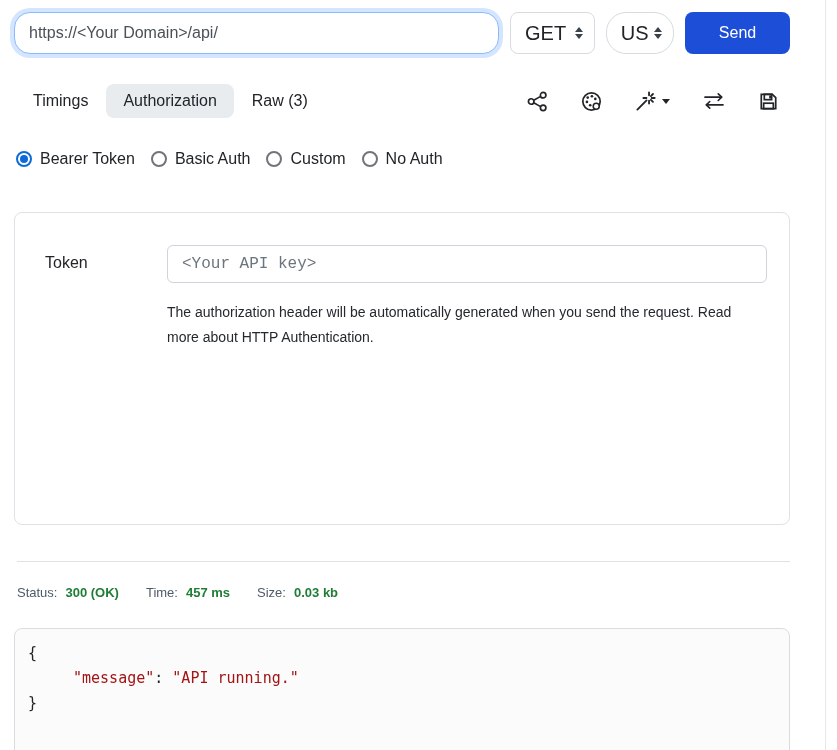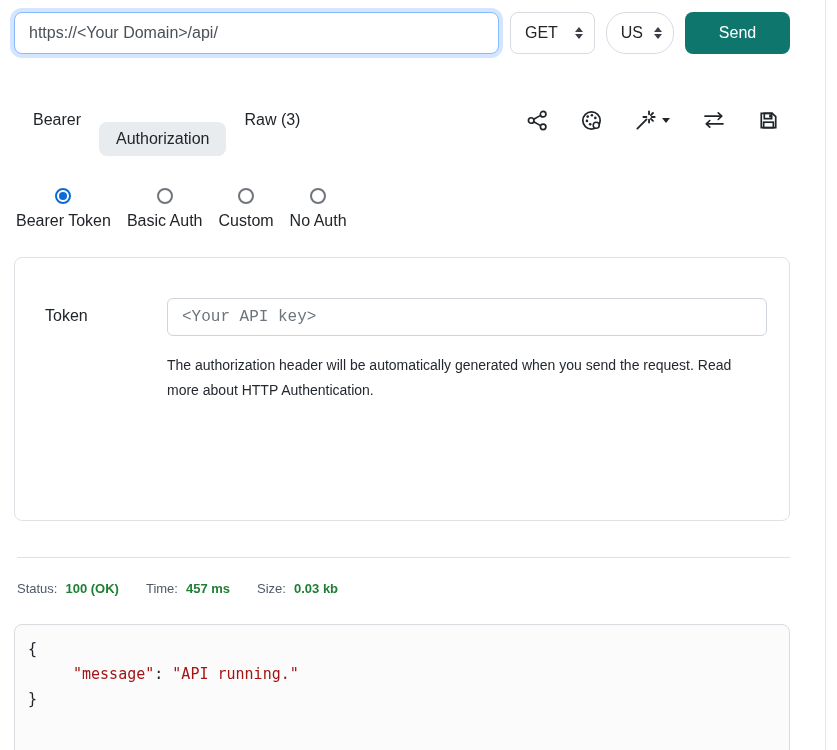--- a/index.html
+++ b/index.html
@@ -7,63 +7,63 @@
   body {
     width: 837px; height: 750px; overflow: hidden; position: relative;
     font-family: "Liberation Sans", sans-serif; color: #212529;
   }
   .v-divider { position: absolute; left: 825px; top: 0; bottom: 0; width: 1px; background: #e7e7e7; }
   .content { padding: 12px 47px 0 14px; }
 
   
   .request-row { display: flex; gap: 11px; align-items: stretch; }
   .url-input {
-    flex: 0 0 485px; height: 42px; border: 1px solid #8bb9fe; border-radius: 8px;
+    flex: 0 0 485px; height: 42px; border: 1px solid #8bb9fe; border-radius: 16px;
     box-shadow: 0 0 0 4px rgba(13,110,253,.18); padding: 0 14px;
     font-family: "Liberation Sans", sans-serif; font-size: 16px; color: #495057; outline: none;
   }
   .select-box {
     height: 42px; border: 1px solid #d8dbdf; border-radius: 8px; background: #fff;
     display: flex; align-items: center; justify-content: space-between;
-    padding: 0 11px 0 14px; font-size: 16px; color: #212529; cursor: pointer;
+    padding: 0 11px 0 14px; font-size: 20px; color: #212529; cursor: pointer;
   }
   .select-method { width: 87px; }
   .select-region { width: 70px; border-radius: 20px; }
   .updown { display: flex; flex-direction: column; gap: 2px; align-items: center; }
   .updown i { display: block; width: 0; height: 0; border-left: 4px solid transparent; border-right: 4px solid transparent; }
   .updown .up { border-bottom: 5px solid #3a4149; }
   .updown .down { border-top: 5px solid #3a4149; }
   .send-btn {
-    width: 109px; height: 42px; border: none; border-radius: 8px; background: #0f766e;
+    width: 109px; height: 42px; border: none; border-radius: 8px; background: #1d4ed8;
     color: #fff; font-family: "Liberation Sans", sans-serif; font-size: 16px; cursor: pointer;
   }
 
   
   .tabs-row { display: flex; align-items: center; gap: 1px; margin-top: 30px; margin-left: 2px; }
   .tab { padding: 8px 17px; font-size: 16px; border-radius: 8px; cursor: pointer; white-space: nowrap; }
-  .tab.active { background: #e9ecef; margin-top: 38px; }
+  .tab.active { background: #e9ecef; }
   .toolbar { margin-left: auto; display: flex; align-items: center; gap: 33px; padding-right: 11px; }
   .tool-btn { display: flex; align-items: center; cursor: pointer; background: none; border: none; padding: 0; }
   .tool-btn svg { display: block; }
   .caret-down { width: 0; height: 0; border-left: 4.5px solid transparent; border-right: 4.5px solid transparent; border-top: 5.5px solid #212529; margin-left: 6px; }
 
   
   .auth-types { display: flex; align-items: center; gap: 16px; margin-top: 32px; margin-left: 2px; }
-  .radio-opt { display: flex; align-items: center; gap: 8px; font-size: 16px; cursor: pointer; flex-direction: column; }
+  .radio-opt { display: flex; align-items: center; gap: 8px; font-size: 16px; cursor: pointer; }
   .radio { width: 16px; height: 16px; border-radius: 50%; border: 2px solid #70757c; background: #fff; position: relative; flex: 0 0 16px; }
   .radio.checked { border-color: #0d6bd8; }
   .radio.checked::after {
     content: ""; position: absolute; left: 50%; top: 50%; width: 8px; height: 8px;
     transform: translate(-50%,-50%); border-radius: 50%; background: #0d6bd8;
   }
 
   
   .auth-panel {
-    margin-top: 27px; height: 264px; border: 1px solid #dee2e6; border-radius: 8px;
-    padding: 40px 22px 0 30px;
+    margin-top: 44px; height: 313px; border: 1px solid #dee2e6; border-radius: 8px;
+    padding: 32px 22px 0 30px;
   }
   .token-row { display: flex; }
   .token-label { width: 122px; flex: 0 0 122px; font-size: 16px; padding-top: 9px; }
   .token-input {
     flex: 1; height: 38px; border: 1px solid #ced4da; border-radius: 6px; padding: 0 14px;
     font-family: Liberation Mono, monospace; font-size: 16px; color: #212529; outline: none;
   }
   .token-input::placeholder { color: #6c757d; opacity: 1; }
   .help-text { margin-left: 122px; margin-top: 17px; font-size: 14px; line-height: 25px; color: #24292f; max-width: 600px; }
 
@@ -111,21 +111,21 @@
       <span>US</span>
       <span class="updown">
           <i class="up"></i>
           <i class="down"></i>
         </span>
     </div>
     <button class="send-btn">Send</button>
   </div>
 
   <div class="tabs-row">
-    <div class="tab">Bearer</div>
+    <div class="tab">Timings</div>
     <div class="tab active">Authorization</div>
     <div class="tab">Raw (3)</div>
 
     <div class="toolbar">
       <button class="tool-btn">
         <span>
           <svg width="21" height="21" viewBox="0 0 16 16" fill="none" stroke="#212529" stroke-width="1.3">
             <circle cx="3.2" cy="8" r="2.1"></circle>
               <circle cx="12.3" cy="3.2" r="2.1"></circle>
               <circle cx="12.3" cy="12.8" r="2.1"></circle>
@@ -208,21 +208,21 @@
       <div class="token-label">Token</div>
       <input class="token-input" type="text" placeholder="&lt;Your API key&gt;" style="">
     </div>
     <div class="help-text">The authorization header will be automatically generated when you send the request. Read more about HTTP Authentication.</div>
   </div>
 
   <hr class="hr">
 
   <div class="status-row">
     <span class="lbl">Status:</span>
-    <span class="val">100 (OK)</span>
+    <span class="val">300 (OK)</span>
     <span class="lbl">Time:</span>
     <span class="val">457 ms</span>
     <span class="lbl">Size:</span>
     <span class="val">0.03 kb</span>
   </div>
 
 
   <div class="code-block">
     <pre><span class="code-line">{</span><span class="code-line indent"><span class="json-str">"message"</span><span>: </span><span class="json-str">"API running."</span></span><span class="code-line">}</span></pre>
   </div>

